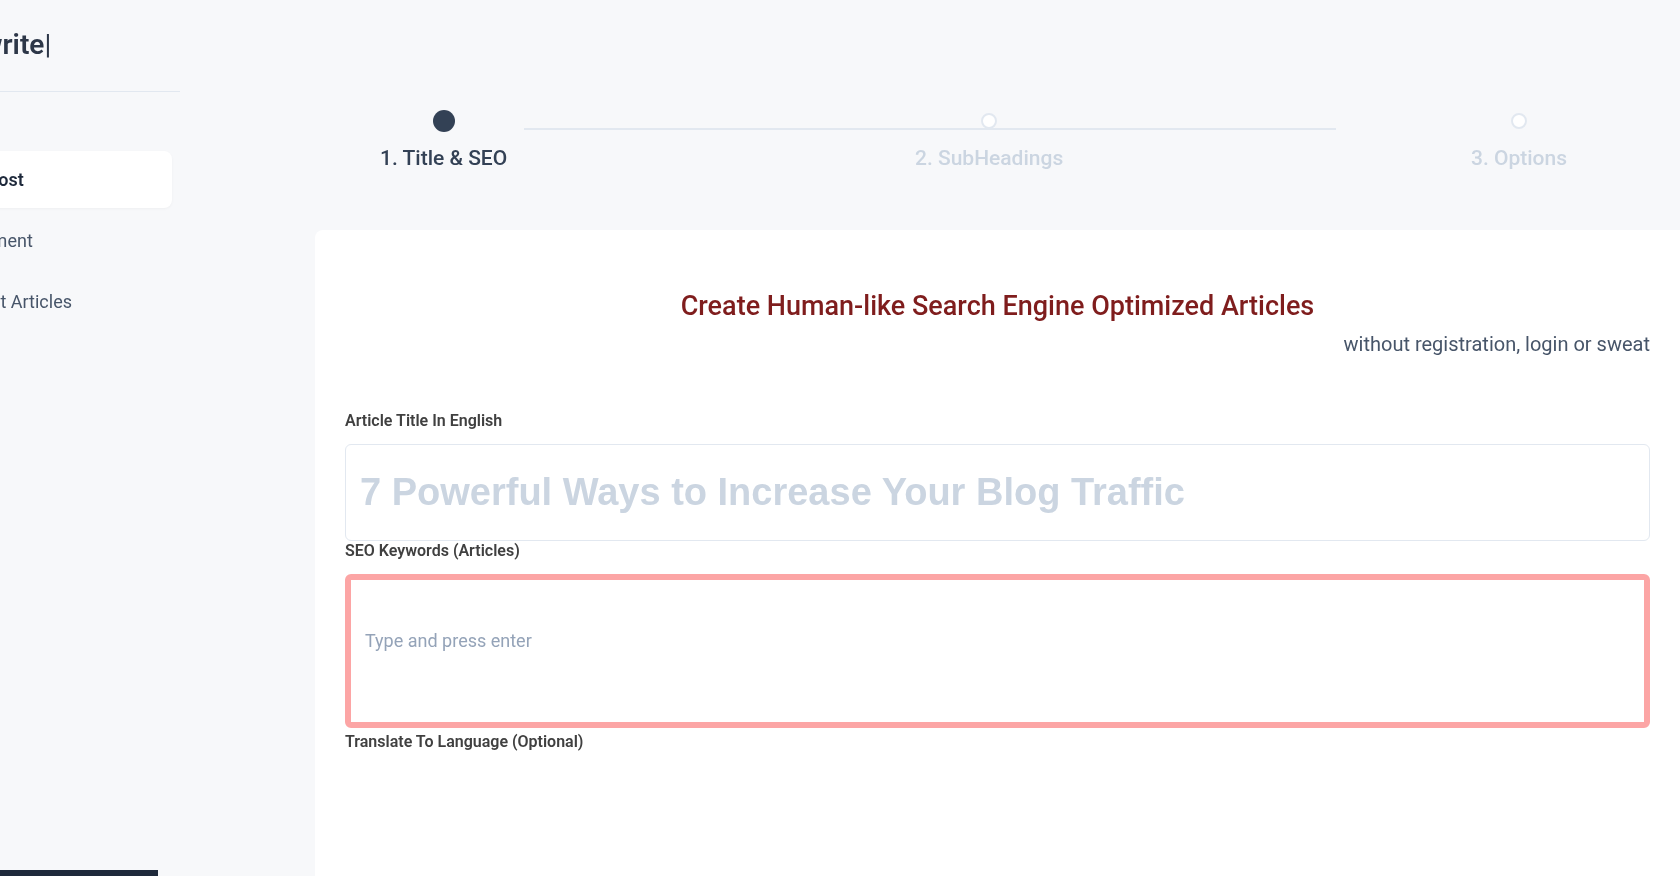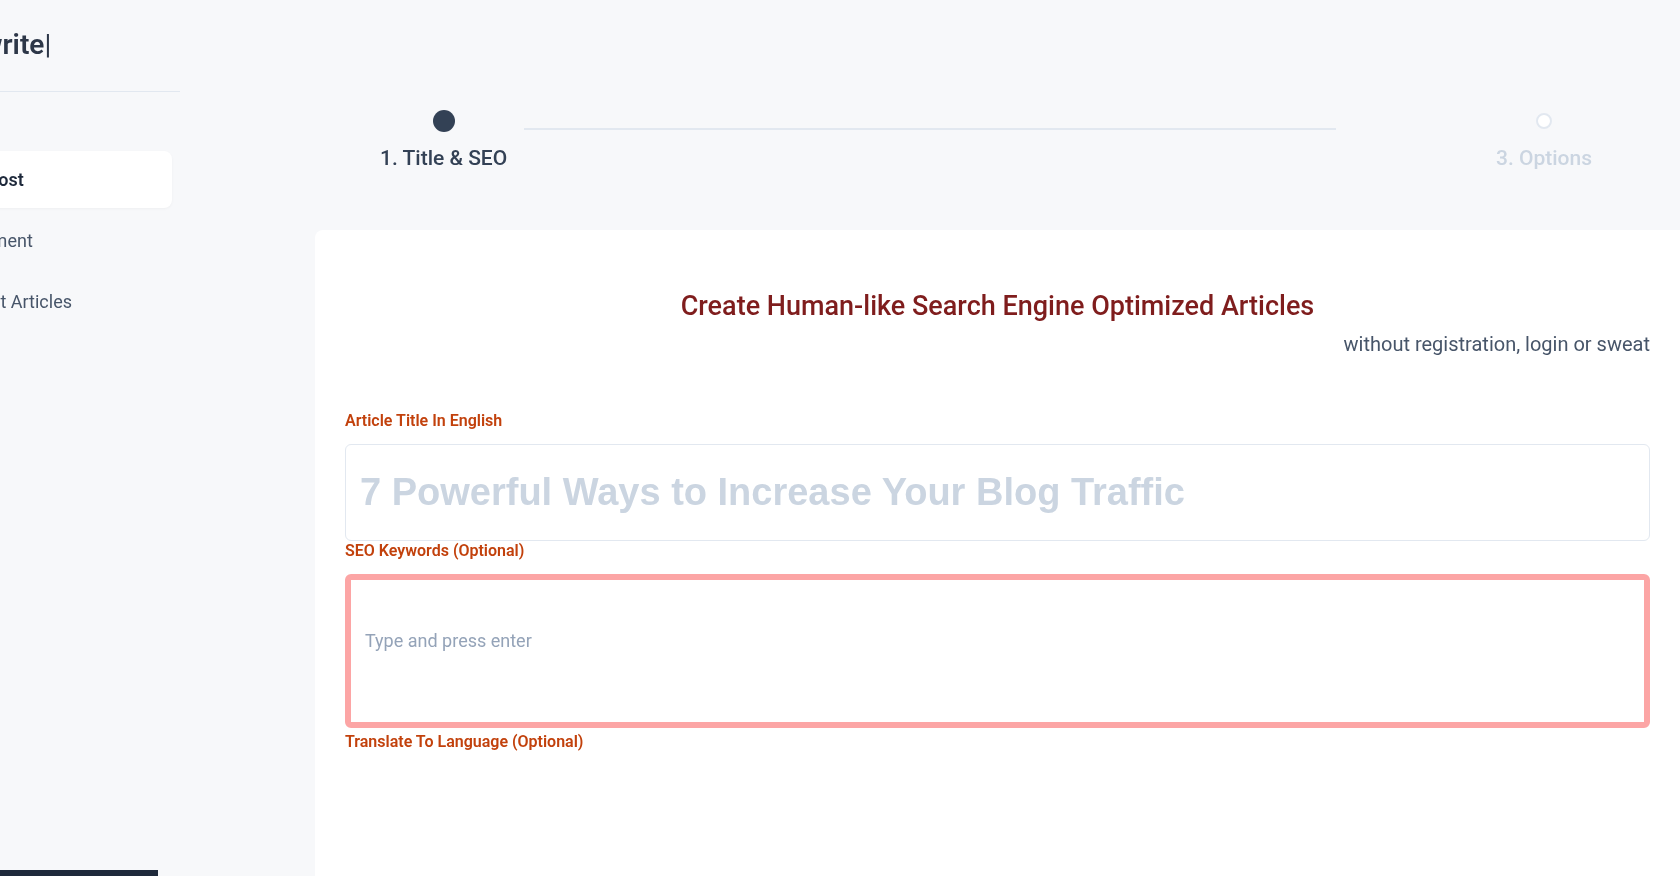--- a/index.html
+++ b/index.html
@@ -57,21 +57,21 @@
       position: absolute;
       left: 180px;
       top: 0;
       right: 0;
       height: 100%;
     }
     .stepper {
       display: flex;
       justify-content: space-between;
       align-items: flex-start;
-      padding: 110px 88px 60px 200px;
+      padding: 110px 113px 60px 200px;
       position: relative;
     }
     .stepper-line {
       position: absolute;
       top: 128px;
       left: 344px;
       right: 344px;
       height: 2px;
       background: #e2e8f0;
       z-index: 0;
@@ -125,21 +125,21 @@
     }
     .subheadline {
       text-align: right;
       font-size: 20px;
       color: #475569;
       margin-bottom: 55px;
     }
     .form-label {
       font-size: 16px;
       font-weight: 600;
-      color: #c2410c;
+      color: #404040;
       margin-bottom: 14px;
       display: block;
     }
     .title-input {
       width: 100%;
       font-size: 38px;
       font-weight: 600;
       color: #1e293b;
       padding: 26px 14px;
       border: 1px solid #e2e8f0;
@@ -212,31 +212,35 @@
 
 <div class="main">
   <div class="stepper">
     <div class="stepper-line"></div>
     <div class="step">
       <div class="step-dot"></div>
       <div class="step-label">1. Title &amp; SEO</div>
     </div>
     <div class="step">
       <div class="step-dot inactive"></div>
+      <div class="step-label inactive">2. SubHeadings</div>
+    </div>
+    <div class="step">
+      <div class="step-dot inactive"></div>
       <div class="step-label inactive">3. Options</div>
     </div>
   </div>
 
   <div class="content-card">
     <div class="content-inner">
       <h1 class="headline">Create Human-like Search Engine Optimized Articles</h1>
       <p class="subheadline">without registration, login or sweat</p>
 
       <label class="form-label">Article Title In English</label>
       <input type="text" class="title-input" placeholder="7 Powerful Ways to Increase Your Blog Traffic" style="">
 
-      <label class="form-label">SEO Keywords (Optional)</label>
+      <label class="form-label">SEO Keywords (Articles)</label>
       <textarea class="keywords-box" placeholder="Type and press enter" style=""></textarea>
 
       <label class="form-label">Translate To Language (Optional)</label>
     </div>
   </div>
 </div>
 
 </body></html>

